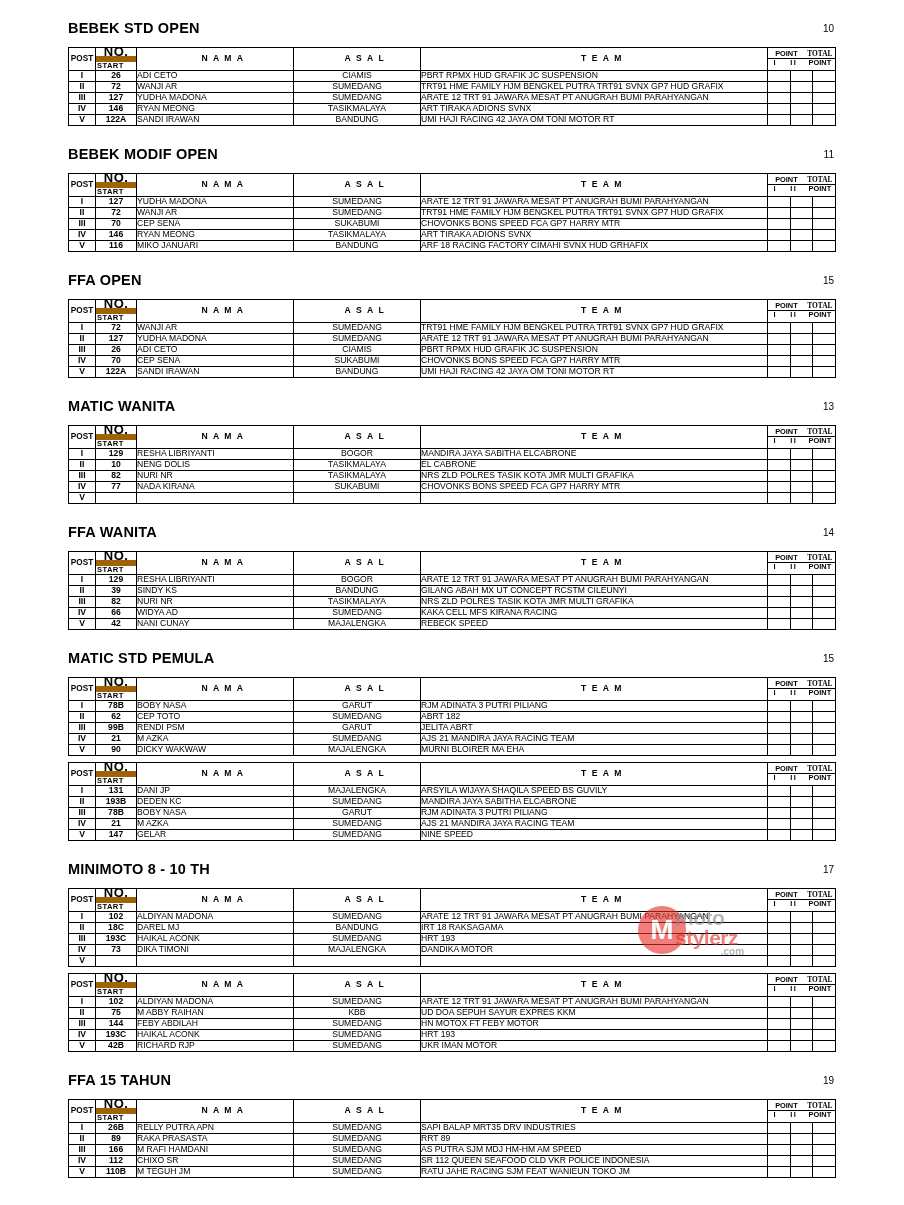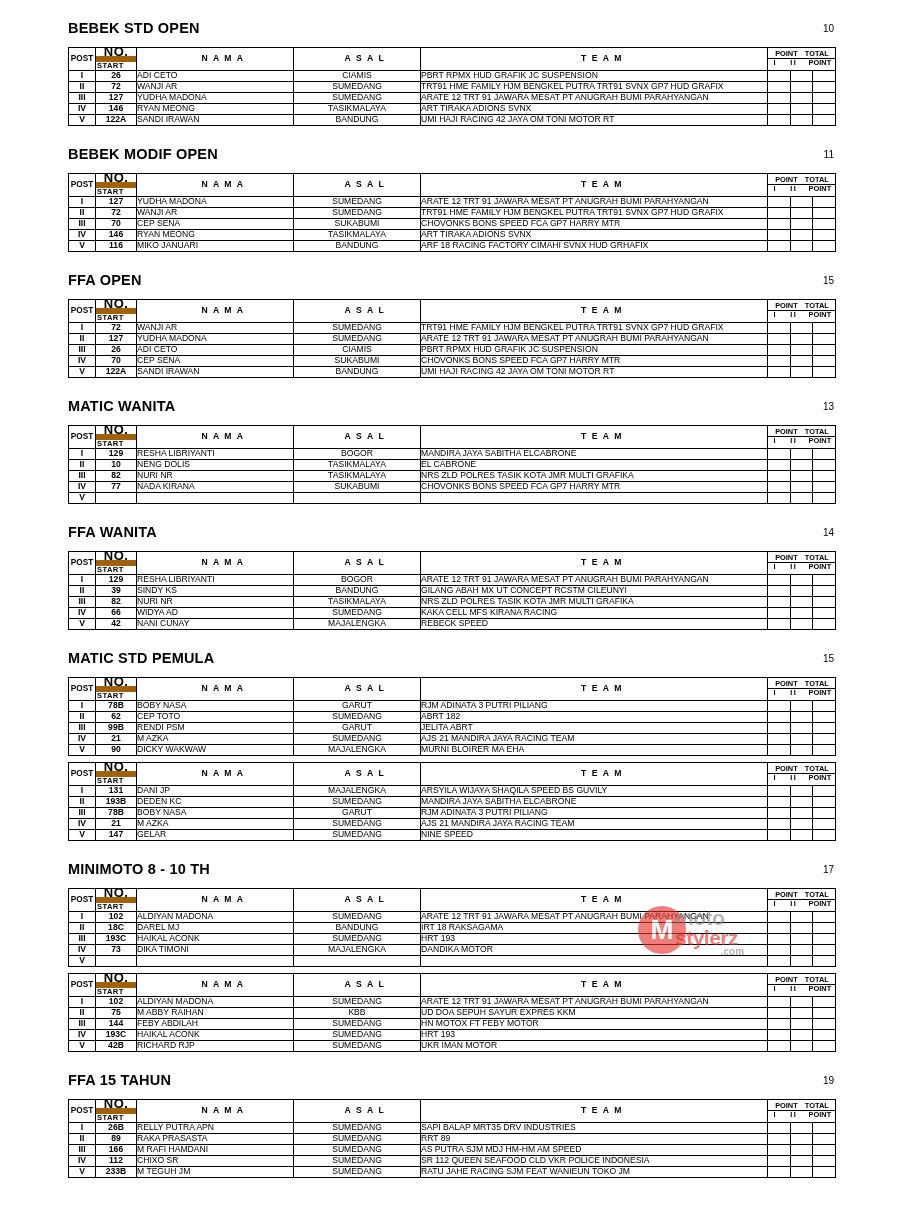--- a/index.html
+++ b/index.html
@@ -104,22 +104,23 @@
     line-height: 8px;
     font-weight: bold;
   }
   .pt-top span:first-child {
     flex: 0 0 55%;
     text-align: center;
     letter-spacing: 0px;
   }
   .pt-top span:last-child {
     flex: 0 0 45%;
-    text-align: left;
+    text-align: center;
     letter-spacing: 0px;
+    font-family: Liberation Serif, serif;
   }
   .pt-bot {
     display: flex;
     font-size: 7.4px;
     line-height: 8px;
     font-weight: bold;
   }
   .pt-bot span.i {
     flex: 0 0 22%;
     text-align: center;
@@ -1054,21 +1055,21 @@
               <td class="c-no">112</td>
               <td class="c-nama">CHIXO SR</td>
               <td class="c-asal">SUMEDANG</td>
               <td class="c-team">SR 112 QUEEN SEAFOOD CLD VKR POLICE INDONESIA</td>
               <td class="c-p1"></td>
               <td class="c-p2"></td>
               <td class="c-pt"></td>
             </tr>
             <tr>
               <td class="c-post">V</td>
-              <td class="c-no">233B</td>
+              <td class="c-no">110B</td>
               <td class="c-nama">M TEGUH JM</td>
               <td class="c-asal">SUMEDANG</td>
               <td class="c-team">RATU JAHE RACING SJM FEAT WANIEUN TOKO JM</td>
               <td class="c-p1"></td>
               <td class="c-p2"></td>
               <td class="c-pt"></td>
             </tr>
           </tbody>
         </table>
       </div>

